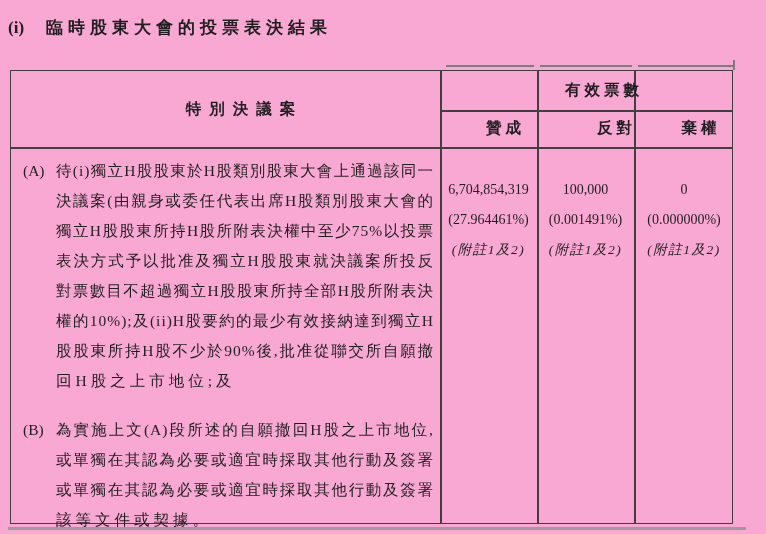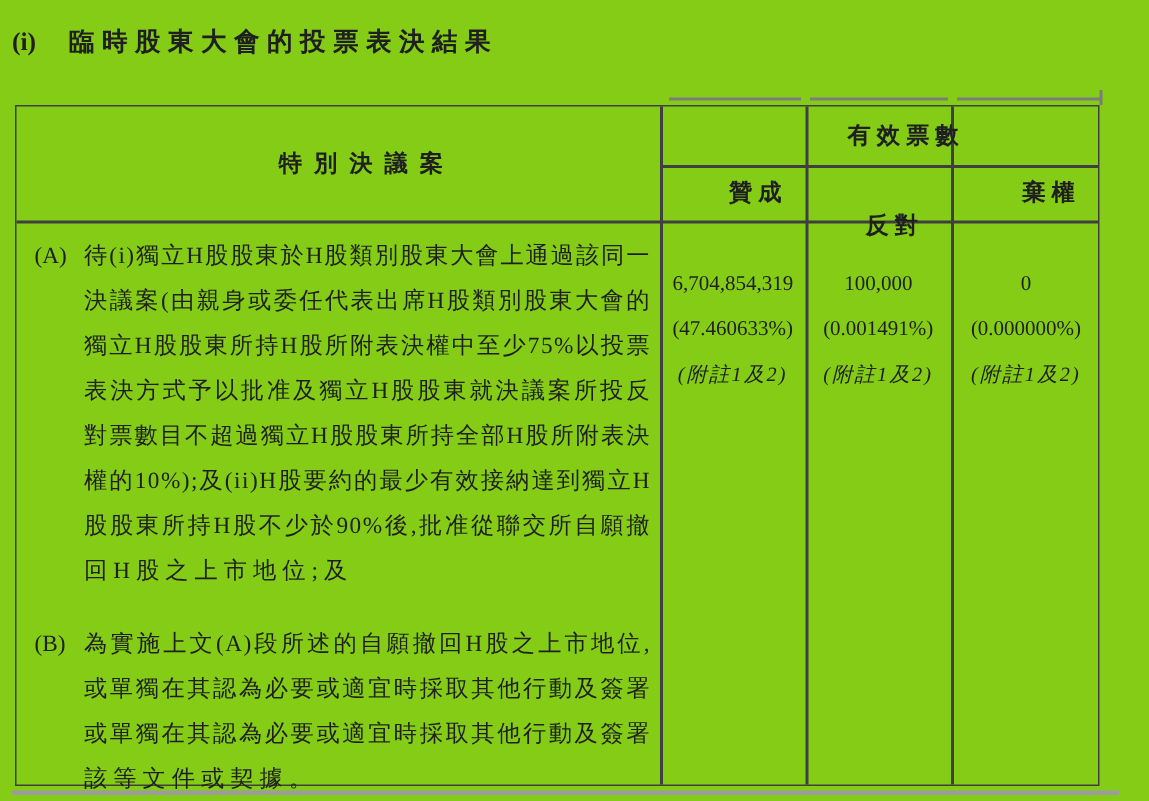--- a/index.html
+++ b/index.html
@@ -3,21 +3,21 @@
 <meta charset="utf-8">
 <style>
   html, body {
     margin: 0; padding: 0;
     width: 766px; height: 534px;
     background: #ffffff;
     overflow: hidden;
     font-family: "Liberation Serif", "DejaVu Serif", serif;
     color: #1f1f1f;
   }
-  .page { position: relative; width: 766px; height: 534px; background: #84cc16; }
+  .page { position: relative; width: 766px; height: 534px; background: #f9a8d4; }
 
   
   .heading { position: absolute; top: 16px; left: 8px; font-size: 17px; font-weight: bold; white-space: nowrap; }
   .heading .idx { display: inline-block; width: 38px; letter-spacing: 0; }
   .heading .ttl { letter-spacing: 5px; }
 
   
   .tick-h { position: absolute; height: 1.5px; background: #7d7d7d; top: 65px; }
   .tick-v { position: absolute; width: 1.5px; background: #7d7d7d; top: 60px; height: 10px; }
 
@@ -33,21 +33,21 @@
   .hline { position: absolute; height: 1.5px; background: #3f3f3f; }
   .h1 { top: 39px; left: 429px; right: 0; }
   .h2 { top: 76px; left: 0; right: 0; }
 
   .cell { position: absolute; display: flex; align-items: center; justify-content: center; box-sizing: border-box; padding-left: 30px; }
   .hdr { font-weight: bold; font-size: 15.5px; letter-spacing: 8px; text-indent: 8px; text-align: center; }
   .hdr2 { font-weight: bold; font-size: 15.5px; letter-spacing: 4px; text-indent: 4px; }
   .c-res   { left: 0;   top: 0;    width: 429px; height: 76px; }
   .c-valid { left: 429px; top: 0;  width: 294px; height: 39px; }
   .c-for   { left: 429px; top: 39px; width: 97px; height: 37px; }
-  .c-agn   { left: 520px; top: 39px; width: 97px; height: 37px; margin-top: 22px; }
+  .c-agn   { left: 540px; top: 39px; width: 97px; height: 37px; }
   .c-abs   { left: 623px; top: 39px; width: 100px; height: 37px; }
 
   
   .body-col1 { position: absolute; left: 0; top: 76px; width: 429px; bottom: 0; }
   .res-block { position: relative; }
   .blk-a { margin-top: 9px; }
   .blk-b { margin-top: 19px; }
   .res-label { position: absolute; left: 12px; top: 0; font-size: 15.5px; line-height: 30px; }
   .res-lines { margin-left: 45px; width: 378px; font-size: 15.5px; }
   .jline { line-height: 30px; text-align: justify; text-align-last: justify; letter-spacing: 1px; white-space: nowrap; }
@@ -114,21 +114,21 @@
           <div class="jline">或單獨在其認為必要或適宜時採取其他行動及簽署</div>
           <div class="jline">或單獨在其認為必要或適宜時採取其他行動及簽署</div>
           <div class="lline">該等文件或契據。</div>
         </div>
       </div>
 
     </div>
 
     <div class="votes vt-for">
       <div>6,704,854,319</div>
-      <div>(47.460633%)</div>
+      <div>(27.964461%)</div>
       <div class="vnote">(附註1及2)</div>
     </div>
     <div class="votes vt-agn">
       <div>100,000</div>
       <div>(0.001491%)</div>
       <div class="vnote">(附註1及2)</div>
     </div>
     <div class="votes vt-abs">
       <div>0</div>
       <div>(0.000000%)</div>

